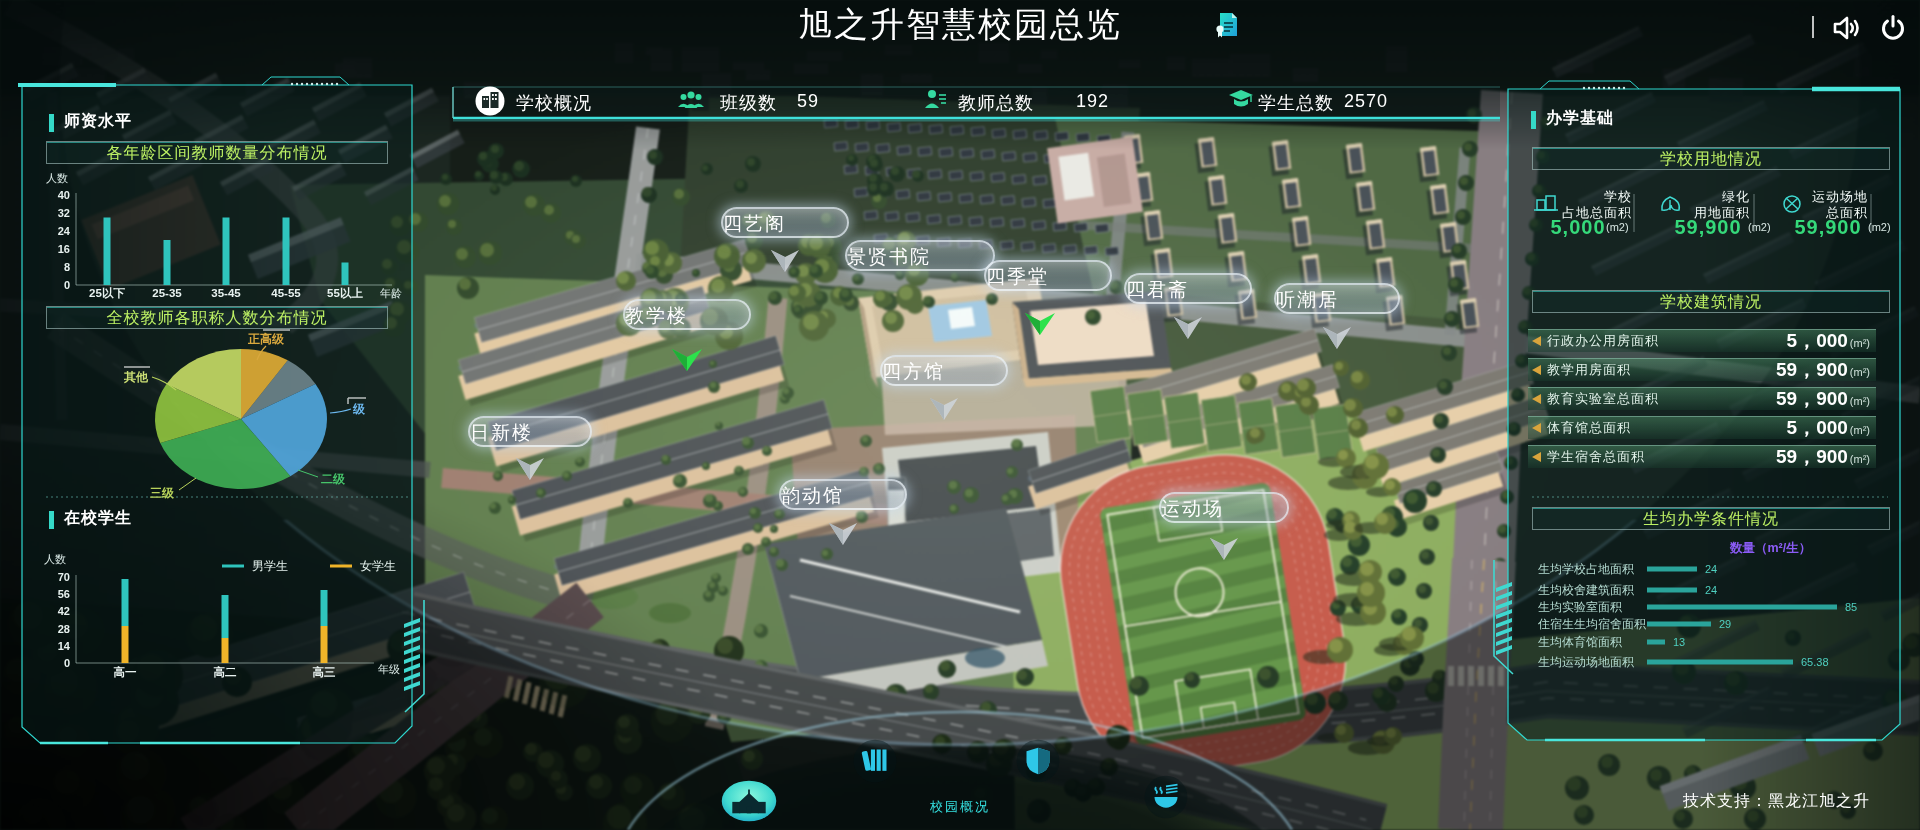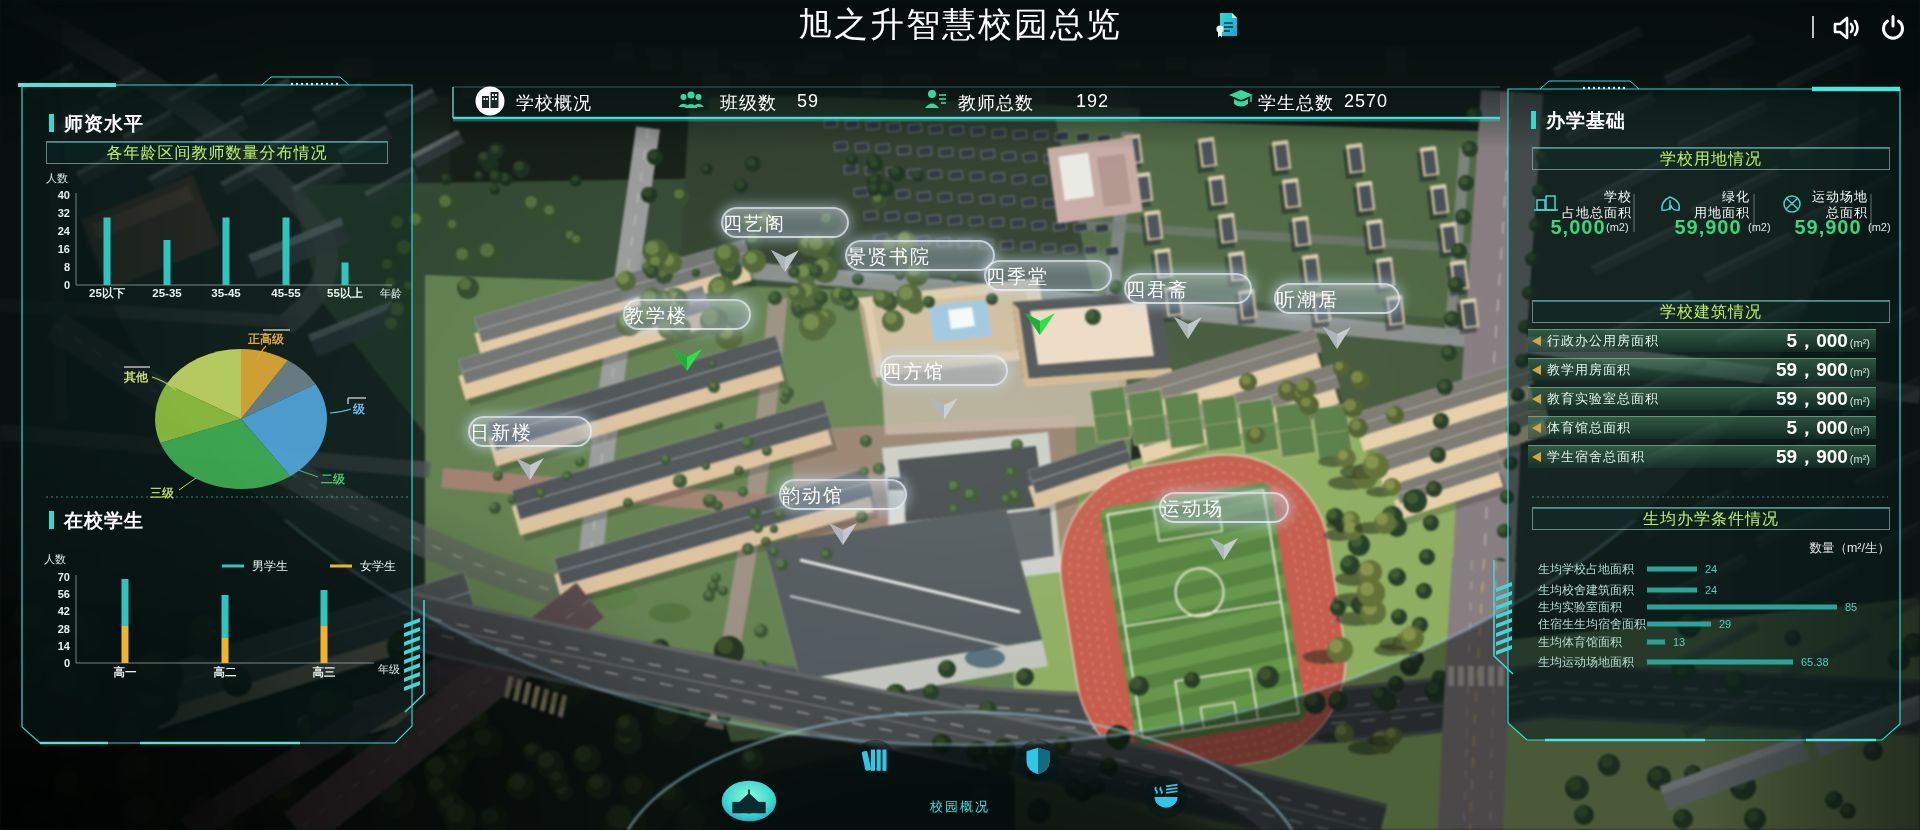--- a/index.html
+++ b/index.html
@@ -4,21 +4,21 @@
 *{margin:0;padding:0;box-sizing:border-box}
 html,body{width:1920px;height:830px;overflow:hidden;background:#0a1412}
 body{font-family:"Liberation Sans",sans-serif}
 #stage{position:relative;width:1920px;height:830px;overflow:hidden}
 .abs{position:absolute}
 svg.abs{display:block}
 svg.scene{filter:blur(1.1px) saturate(0.84) sepia(0.06) brightness(1.03)}
 .title{position:absolute;left:0;top:2px;width:1920px;text-align:center;font-size:34px;font-weight:normal;color:#fff;letter-spacing:2px}
 .tbar{position:absolute;font-size:18px;color:#fff;letter-spacing:1px}
 .mark{position:absolute;width:5px;height:18px;background:#35d9c8}
-.ptitle{position:absolute;font-size:19px;color:#fff;letter-spacing:1px;font-weight:bold}
+.ptitle{position:absolute;font-size:16px;color:#fff;letter-spacing:1px;font-weight:bold}
 .hbox{position:absolute;height:23px;line-height:21px;text-align:center;font-size:16px;color:#bef264;letter-spacing:1px;border:1px solid rgba(200,230,228,0.5);background:rgba(15,45,42,0.30);box-shadow:inset 0 1px 0 rgba(60,220,210,0.55)}
 .stlab{position:absolute;font-size:13px;line-height:16px;color:#f2faf7;text-align:right;letter-spacing:1px}
 .stval{position:absolute;font-size:20px;font-weight:bold;color:#35d97a;text-align:center;letter-spacing:1px}
 .stm2{position:absolute;font-size:11px;color:#d8e8e4}
 .brow{position:absolute;width:348px;height:23px;background:linear-gradient(to bottom,rgba(72,132,96,0.55),rgba(24,58,44,0.48));border-top:1px solid rgba(165,230,200,0.55);display:flex;align-items:center}
 .btri{width:0;height:0;border-top:5px solid transparent;border-bottom:5px solid transparent;border-right:9px solid #d9a43c;margin-left:4px}
 .blab{font-size:13px;color:#e2f2ea;letter-spacing:1px;margin-left:6px}
 .bval{margin-left:auto;margin-right:6px;font-size:19px;font-weight:bold;color:#fff;letter-spacing:0}
 .bunit{font-size:11px;font-weight:normal;color:#cfe0da;margin-left:2px}
 .pill{position:absolute;height:31px;line-height:29px;text-align:left;font-size:19px;color:#fff;letter-spacing:2px;
@@ -2481,35 +2481,36 @@
     <svg class="abs" width="26" height="26" style="left:1228px;top:87px" viewBox="0 0 26 26">
 <polygon points="13,3 25,8 13,13 1,8" fill="#35d9a0"></polygon>
 <path d="M 6,12 v 5 q 7,5 14,0 v -5 q -7,5 -14,0 Z" fill="#35d9a0"></path>
 <line x1="23" y1="9" x2="23" y2="15" stroke="#35d9a0" stroke-width="1.4"></line>
     </svg>
     <div class="tbar" style="left:1258px;top:91px">学生总数</div>
     <div class="tbar" style="left:1344px;top:91px">2570</div>
     <div class="mark" style="left:49px;top:114px"></div>
     <div class="ptitle" style="left:64px;top:111px">师资水平</div>
     <div class="hbox" style="left:46px;top:141px;width:342px">各年龄区间教师数量分布情况</div>
+    <div class="hbox" style="left:46px;top:306px;width:342px">全校教师各职称人数分布情况</div>
     <div class="mark" style="left:49px;top:511px"></div>
     <div class="ptitle" style="left:64px;top:508px">在校学生</div>
     <div class="mark" style="left:1531px;top:111px"></div>
     <div class="ptitle" style="left:1546px;top:108px">办学基础</div>
     <div class="hbox" style="left:1532px;top:147px;width:358px">学校用地情况</div>
     <div class="stlab" style="left:1556px;top:189px;width:76px">学校<br>占地总面积</div>
     <div class="stlab" style="left:1680px;top:189px;width:70px">绿化<br>用地面积</div>
     <div class="stlab" style="left:1782px;top:189px;width:86px">运动场地<br>总面积</div>
     <div class="stval" style="left:1540px;top:216px;width:76px">5,000</div>
     <div class="stm2" style="left:1606px;top:221px">(m2)</div>
     <div class="stval" style="left:1666px;top:216px;width:84px">59,900</div>
     <div class="stm2" style="left:1748px;top:221px">(m2)</div>
     <div class="stval" style="left:1786px;top:216px;width:84px">59,900</div>
     <div class="stm2" style="left:1868px;top:221px">(m2)</div>
-    <div class="hbox" style="left:1532px;top:300px;width:358px">学校建筑情况</div>
+    <div class="hbox" style="left:1532px;top:290px;width:358px">学校建筑情况</div>
     <div class="brow" style="left:1528px;top:329px">
       <span class="btri"></span>
       <span class="blab">行政办公用房面积</span>
       <span class="bval">5，000<span class="bunit">(m²)</span></span>
     </div>
     <div class="brow" style="left:1528px;top:358px">
       <span class="btri"></span>
       <span class="blab">教学用房面积</span>
       <span class="bval">59，900<span class="bunit">(m²)</span></span>
     </div>
@@ -2522,21 +2523,22 @@
       <span class="btri"></span>
       <span class="blab">体育馆总面积</span>
       <span class="bval">5，000<span class="bunit">(m²)</span></span>
     </div>
     <div class="brow" style="left:1528px;top:445px">
       <span class="btri"></span>
       <span class="blab">学生宿舍总面积</span>
       <span class="bval">59，900<span class="bunit">(m²)</span></span>
     </div>
     <div class="hbox" style="left:1532px;top:507px;width:358px">生均办学条件情况</div>
-    <div class="abs" style="left:1730px;top:540px;width:160px;text-align:right;font-size:12.5px;color:#e5e5e5;font-weight:normal">数量（m²/生）</div>
+    <div class="abs" style="left:1730px;top:540px;width:160px;font-size:12.5px;color:#8b5cf6;font-weight:bold">数量（m²/生）</div>
+    <div class="abs" style="left:1560px;top:791px;width:310px;text-align:right;font-size:16px;color:#fff;letter-spacing:1px">技术支持：黑龙江旭之升</div>
     <div class="pill" style="left:721px;top:207px;width:128px">四艺阁</div>
     <div class="pill" style="left:845px;top:240px;width:150px">景贤书院</div>
     <div class="pill" style="left:984px;top:260px;width:128px">四季堂</div>
     <div class="pill" style="left:1124px;top:273px;width:128px">四君斋</div>
     <div class="pill" style="left:1274px;top:283px;width:126px">听潮居</div>
     <div class="pill" style="left:623px;top:299px;width:128px">教学楼</div>
     <div class="pill" style="left:880px;top:355px;width:128px">四方馆</div>
     <div class="pill" style="left:468px;top:416px;width:124px">日新楼</div>
     <div class="pill" style="left:779px;top:479px;width:128px">韵动馆</div>
     <div class="pill" style="left:1159px;top:492px;width:130px">运动场</div>

